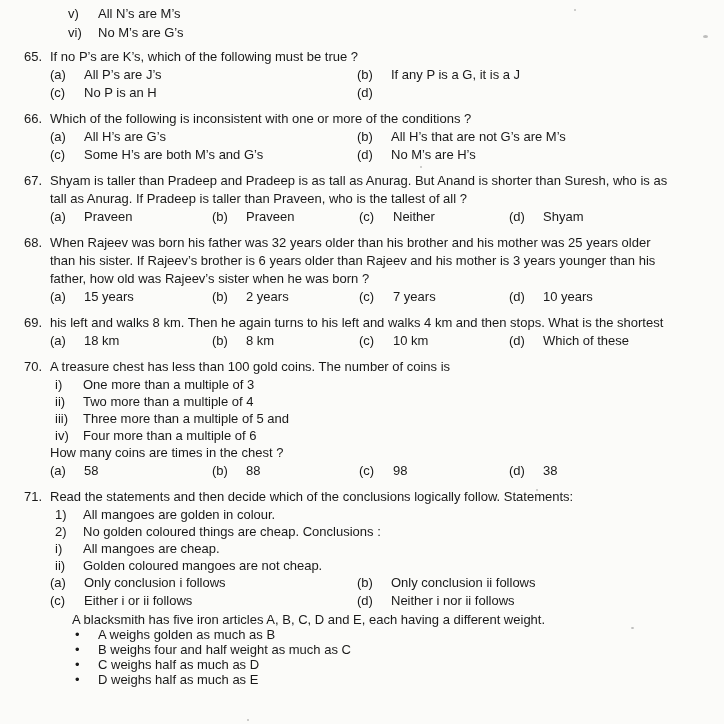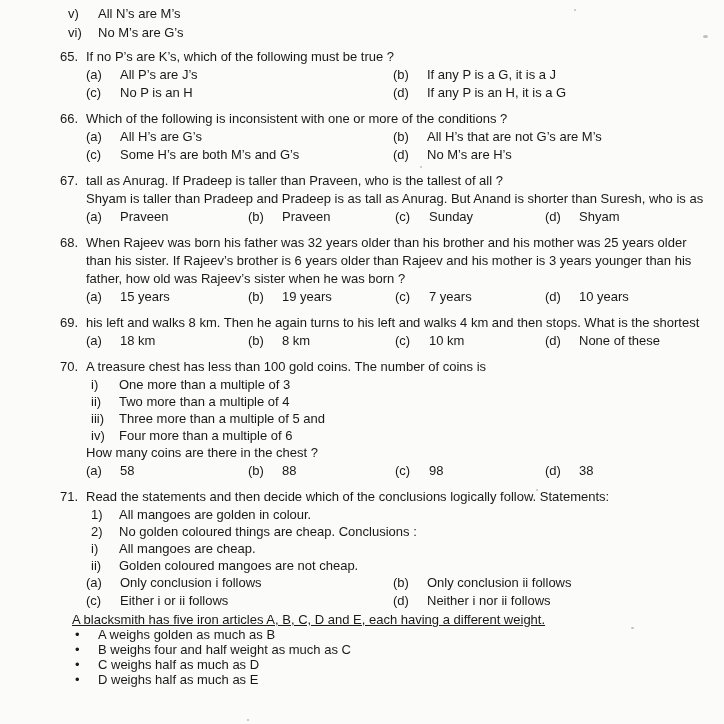--- a/index.html
+++ b/index.html
@@ -14,40 +14,40 @@
     font-family: "Liberation Sans", sans-serif;
     font-size: 13px;
     color: #191919;
   }
   
   .preamble { margin-left: 68px; line-height: 19px; margin-bottom: 6px; }
   .pre-item { display: flex; }
   .pre-label { width: 30px; flex: none; }
 
   
-  .q { display: flex; margin-left: 60px; margin-right: 16px; margin-bottom: 8px; }
+  .q { display: flex; margin-left: 24px; margin-right: 16px; margin-bottom: 8px; }
   .q.tight { margin-bottom: 2px; justify-content: center; }
   .qnum { width: 26px; flex: none; line-height: 18px; }
   .qbody { flex: 1; min-width: 0; }
   .qline { line-height: 18px; white-space: nowrap; }
 
   
   .sub { display: flex; line-height: 17px; padding-left: 5px; }
   .sub-label { width: 28px; flex: none; }
 
   
   .opts { display: grid; line-height: 18px; }
   .opts.c2 { grid-template-columns: 307px auto; }
   .opts.c4 { grid-template-columns: 162px 147px 150px auto; }
   .opt { display: flex; white-space: nowrap; }
   .opt-label { width: 34px; flex: none; }
 
   
   .footer { margin-left: 47px; line-height: 15px; }
-  .f-intro { margin-left: 25px; text-decoration: underline; }
+  .f-intro { margin-left: 25px; }
   .f-bullet { display: flex; margin-left: 28px; }
   .b-char { width: 23px; flex: none; }
 
   
   .speck {
     position: absolute;
     background: #8a8a8a;
     border-radius: 50%;
     opacity: 0.55;
   }
@@ -81,21 +81,20 @@
             <div class="opt">
               <div class="opt-label">(b)</div>
               <div class="opt-text">If any P is a G, it is a J</div>
             </div>
             <div class="opt">
               <div class="opt-label">(c)</div>
               <div class="opt-text">No P is an H</div>
             </div>
             <div class="opt">
               <div class="opt-label">(d)</div>
-              <div class="opt-text">If any P is an H, it is a G</div>
             </div>
           </div>
         </div>
       </div>
       <div class="q">
         <div class="qnum">66.</div>
         <div class="qbody">
           <div class="qline">Which of the following is inconsistent with one or more of the conditions ?</div>
           <div class="opts c2">
             <div class="opt">
@@ -113,34 +112,34 @@
             <div class="opt">
               <div class="opt-label">(d)</div>
               <div class="opt-text">No M’s are H’s</div>
             </div>
           </div>
         </div>
       </div>
       <div class="q">
         <div class="qnum">67.</div>
         <div class="qbody">
+          <div class="qline">Shyam is taller than Pradeep and Pradeep is as tall as Anurag. But Anand is shorter than Suresh, who is as</div>
           <div class="qline">tall as Anurag. If Pradeep is taller than Praveen, who is the tallest of all ?</div>
-          <div class="qline">Shyam is taller than Pradeep and Pradeep is as tall as Anurag. But Anand is shorter than Suresh, who is as</div>
           <div class="opts c4">
             <div class="opt">
               <div class="opt-label">(a)</div>
               <div class="opt-text">Praveen</div>
             </div>
             <div class="opt">
               <div class="opt-label">(b)</div>
               <div class="opt-text">Praveen</div>
             </div>
             <div class="opt">
               <div class="opt-label">(c)</div>
-              <div class="opt-text">Sunday</div>
+              <div class="opt-text">Neither</div>
             </div>
             <div class="opt">
               <div class="opt-label">(d)</div>
               <div class="opt-text">Shyam</div>
             </div>
           </div>
         </div>
       </div>
       <div class="q">
         <div class="qnum">68.</div>
@@ -148,21 +147,21 @@
           <div class="qline">When Rajeev was born his father was 32 years older than his brother and his mother was 25 years older</div>
           <div class="qline">than his sister. If Rajeev’s brother is 6 years older than Rajeev and his mother is 3 years younger than his</div>
           <div class="qline">father, how old was Rajeev’s sister when he was born ?</div>
           <div class="opts c4">
             <div class="opt">
               <div class="opt-label">(a)</div>
               <div class="opt-text">15 years</div>
             </div>
             <div class="opt">
               <div class="opt-label">(b)</div>
-              <div class="opt-text">19 years</div>
+              <div class="opt-text">2 years</div>
             </div>
             <div class="opt">
               <div class="opt-label">(c)</div>
               <div class="opt-text">7 years</div>
             </div>
             <div class="opt">
               <div class="opt-label">(d)</div>
               <div class="opt-text">10 years</div>
             </div>
           </div>
@@ -180,21 +179,21 @@
             <div class="opt">
               <div class="opt-label">(b)</div>
               <div class="opt-text">8 km</div>
             </div>
             <div class="opt">
               <div class="opt-label">(c)</div>
               <div class="opt-text">10 km</div>
             </div>
             <div class="opt">
               <div class="opt-label">(d)</div>
-              <div class="opt-text">None of these</div>
+              <div class="opt-text">Which of these</div>
             </div>
           </div>
         </div>
       </div>
       <div class="q">
         <div class="qnum">70.</div>
         <div class="qbody">
           <div class="qline">A treasure chest has less than 100 gold coins. The number of coins is</div>
           <div class="sub">
             <div class="sub-label">i)</div>
@@ -205,21 +204,21 @@
             <div class="sub-text">Two more than a multiple of 4</div>
           </div>
           <div class="sub">
             <div class="sub-label">iii)</div>
             <div class="sub-text">Three more than a multiple of 5 and</div>
           </div>
           <div class="sub">
             <div class="sub-label">iv)</div>
             <div class="sub-text">Four more than a multiple of 6</div>
           </div>
-          <div class="qline">How many coins are there in the chest ?</div>
+          <div class="qline">How many coins are times in the chest ?</div>
           <div class="opts c4">
             <div class="opt">
               <div class="opt-label">(a)</div>
               <div class="opt-text">58</div>
             </div>
             <div class="opt">
               <div class="opt-label">(b)</div>
               <div class="opt-text">88</div>
             </div>
             <div class="opt">

